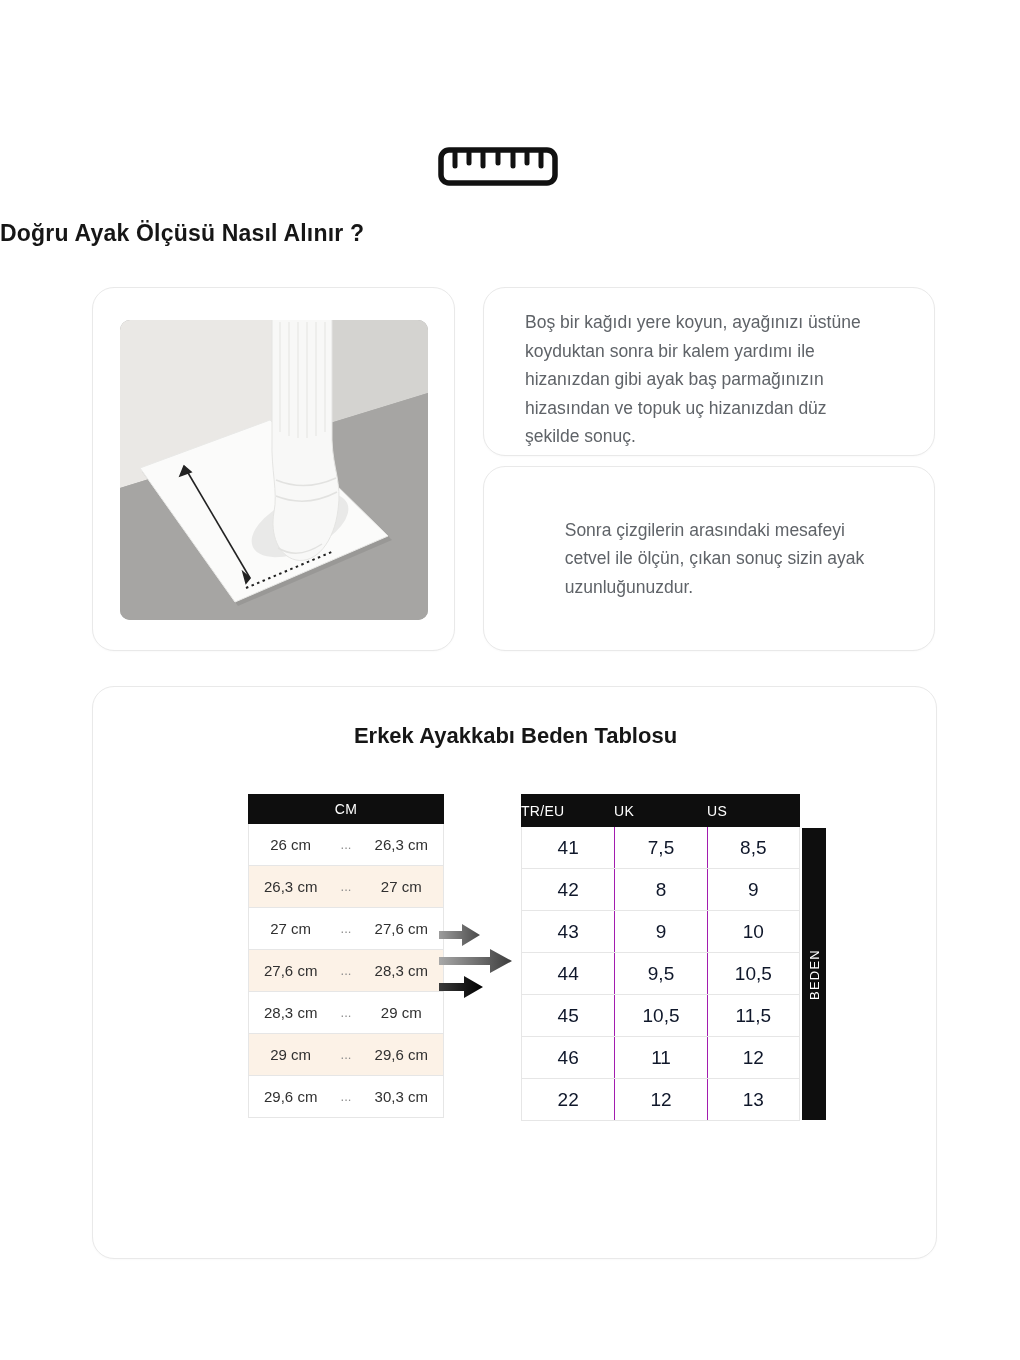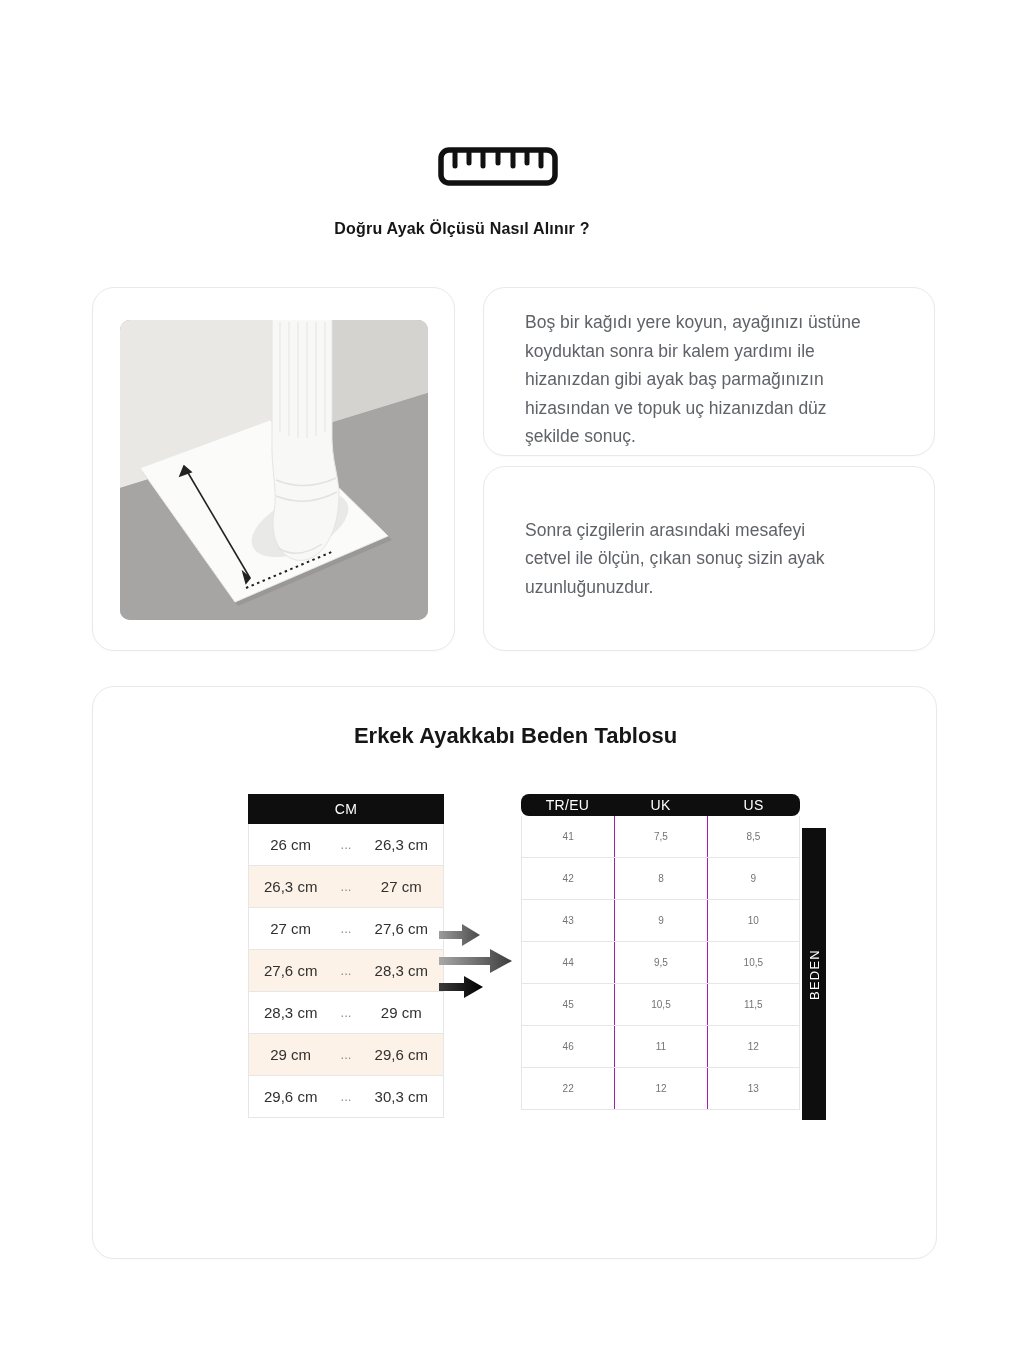--- a/index.html
+++ b/index.html
@@ -1,56 +1,56 @@
 <!DOCTYPE html>
 <html><head>
 <meta charset="utf-8">
 <style>
   html,body{margin:0;padding:0;background:#ffffff;}
   .page{position:relative;width:1020px;height:1360px;background:#ffffff;
         font-family:"Liberation Sans", sans-serif;color:#1b1b1b;overflow:hidden;}
 
   .ruler-wrap{position:absolute;left:437px;top:146px;width:122px;height:42px;}
 
-  .main-title{position:absolute;left:0;top:220px;width:924px;text-align:center;
-              font-size:16px;font-weight:700;color:#161616;letter-spacing:.2px;}
+  .main-title{position:absolute;left:0;top:220px;width:924px;
+              font-size:23px;font-weight:700;color:#161616;letter-spacing:.2px;}
 
   .card{position:absolute;background:#fff;border:1px solid #e9e9e9;border-radius:22px;
         box-sizing:border-box;box-shadow:0 1px 2px rgba(0,0,0,0.025);}
 
   .photo-card{left:92px;top:287px;width:363px;height:364px;}
   .photo{position:absolute;left:27px;top:32px;width:308px;height:300px;border-radius:10px;overflow:hidden;}
 
   .text-card-1{left:483px;top:287px;width:452px;height:169px;display:flex;align-items:flex-start;}
-  .text-card-2{left:483px;top:466px;width:452px;height:185px;display:flex;align-items:center;}
+  .text-card-2{left:483px;top:466px;width:452px;height:185px;display:flex;align-items:center;justify-content:center;}
   .instruction{padding:20px 30px 20px 27px;font-size:17.5px;line-height:28.5px;color:#5f6368;}
   .instruction div{white-space:nowrap;margin-left:14px;}
 
   .table-card{left:92px;top:686px;width:845px;height:573px;}
   .section-title{position:absolute;left:0;top:36px;width:845px;text-align:center;
                  font-size:22px;font-weight:700;color:#161616;}
 
   
   .cm-table{position:absolute;left:111px;top:107px;width:196px;padding-left:44px;}
   .tbl-header{height:30px;background:#0e0e0e;color:#ffffff;display:flex;align-items:center;
               justify-content:center;font-size:14px;letter-spacing:.4px;}
   .cm-row{height:42px;display:grid;grid-template-columns:43% 14% 43%;align-items:center;
           box-sizing:border-box;border:1px solid #e6e6e6;border-top:none;background:#fff;
           font-size:15px;color:#303030;text-align:center;}
   .cm-row .sep{font-size:13px;color:#8d8d8d;}
   .row-alt{background:#fcf2e7;}
 
   
   .size-table{position:absolute;left:428px;top:107px;width:279px;}
-  .size-header{height:22px;background:#0e0e0e;color:#fff;display:grid;
-               grid-template-columns:1fr 1fr 1fr;align-items:center;text-align:center;
-               font-size:14px;letter-spacing:.3px;border-radius:8px;}
+  .size-header{height:33px;background:#0e0e0e;color:#fff;display:grid;
+               grid-template-columns:1fr 1fr 1fr;align-items:center;text-align:left;
+               font-size:14px;letter-spacing:.3px;}
   .size-row{height:42px;display:grid;grid-template-columns:1fr 1fr 1fr;align-items:stretch;
             box-sizing:border-box;border:1px solid #e6e6e6;border-top:none;background:#fff;
-            font-size:10px;color:#737373;text-align:center;}
+            font-size:19px;color:#0f172a;text-align:center;}
   .size-row span{display:flex;align-items:center;justify-content:center;border-left:1px solid #a21caf;}
   .size-row span:first-child{border-left:none;}
 
   .beden-bar{position:absolute;left:709px;top:141px;width:24px;height:292px;background:#0e0e0e;
              display:flex;align-items:center;justify-content:center;}
   .beden-bar span{transform:rotate(-90deg);color:#ffffff;font-size:13px;letter-spacing:1.2px;
                   white-space:nowrap;}
 
   .arrows{position:absolute;left:345px;top:232px;width:80px;height:86px;}
 </style>

